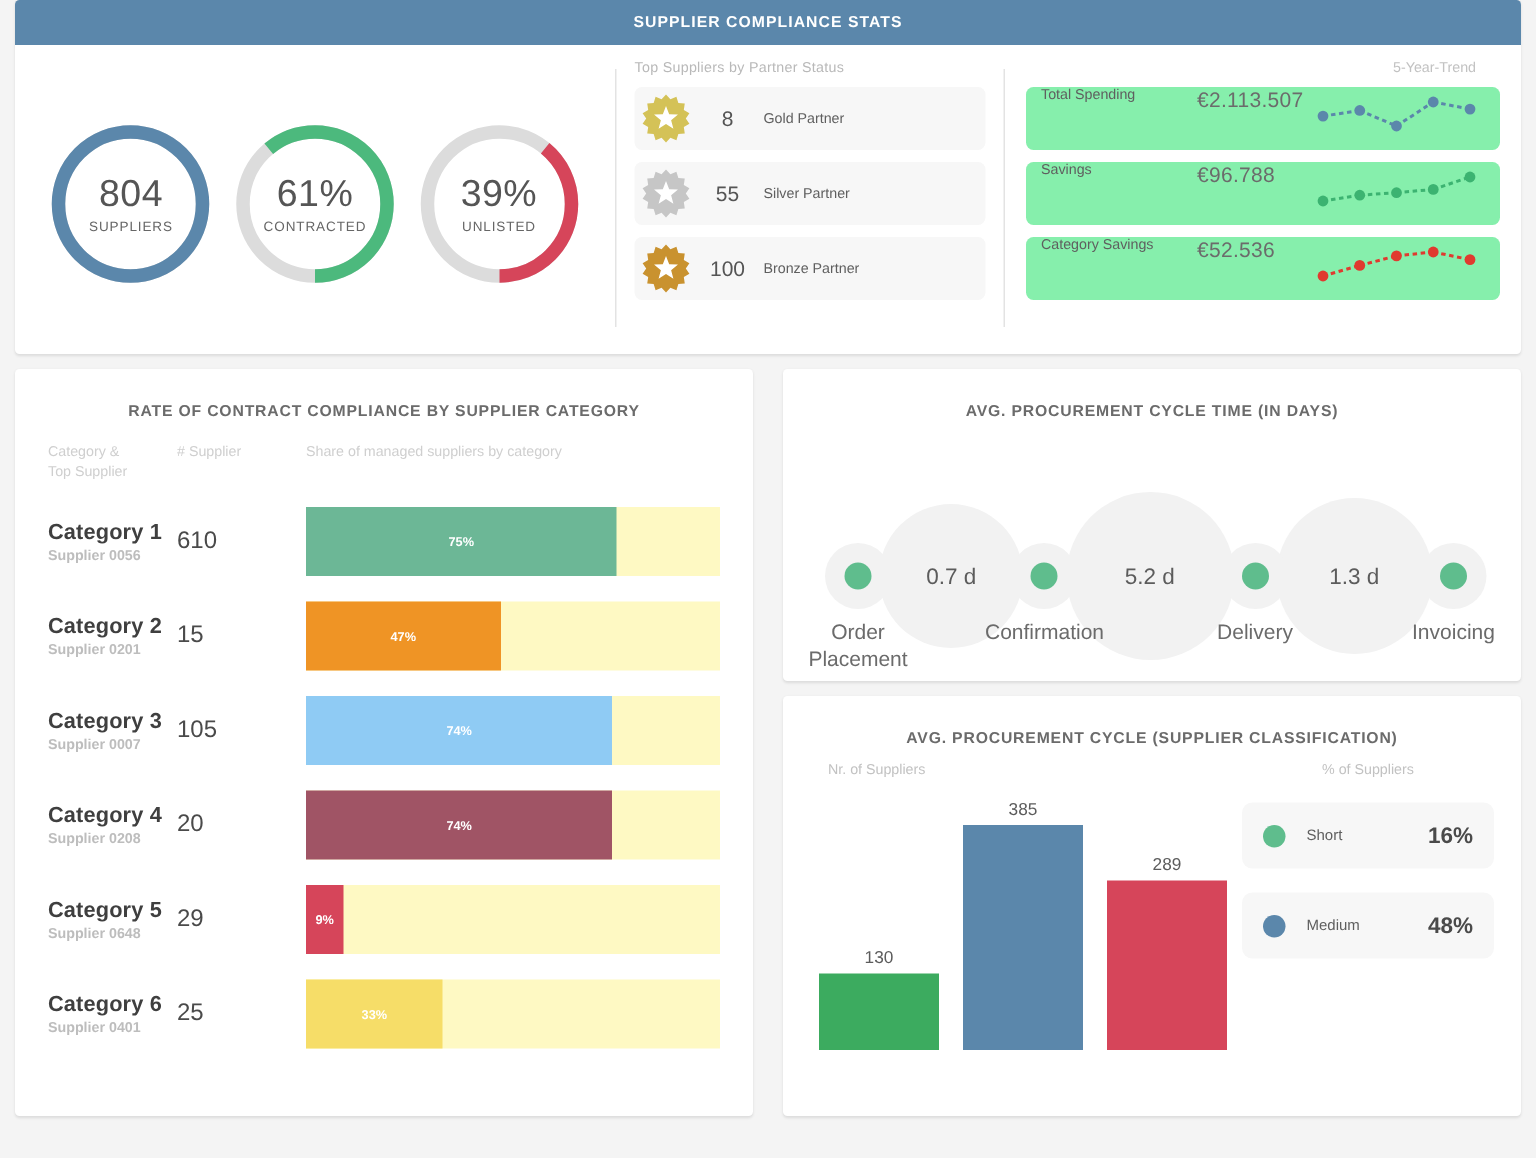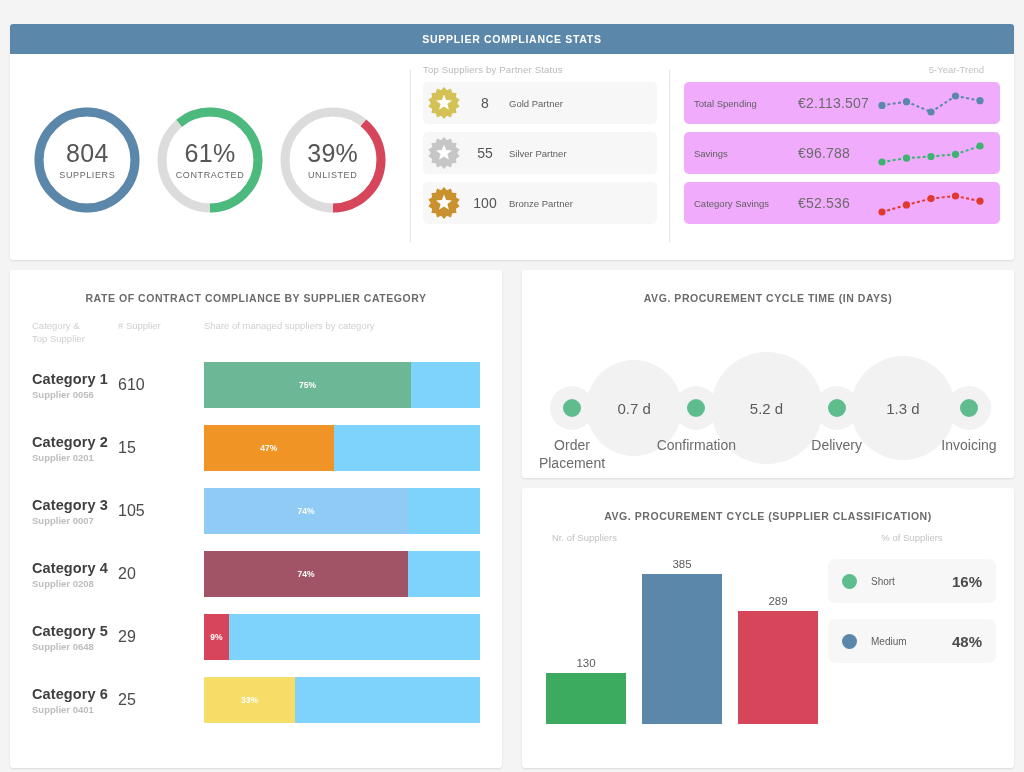--- a/index.html
+++ b/index.html
@@ -3,21 +3,21 @@
 <meta charset="utf-8">
 <style>
   * { box-sizing: border-box; margin: 0; padding: 0; }
   body {
     width: 1024px; height: 772px;
     background: #f4f4f4;
     font-family: "Liberation Sans", sans-serif;
     color: #5a5a5a;
     overflow: hidden;
   }
-  .page { width: 1024px; height: 772px; padding: 24px 10px 8px 10px; }
+  .page { width: 1024px; height: 772px; padding: 0 10px 8px 10px; }
 
   
   .card { background: #fff; border-radius: 3px; box-shadow: 0 1px 2px rgba(0,0,0,.10); }
   .top-card { height: 236px; overflow: hidden; }
   .top-header {
     height: 30px; background: #5b87ab; color: #fff;
     display: flex; align-items: center; justify-content: center;
     font-size: 10.5px; font-weight: bold; letter-spacing: .7px;
   }
   .top-body { display: flex; height: 206px; padding: 6px 0 0 0; }
@@ -43,21 +43,21 @@
     border-radius: 5px; margin-bottom: 8px; padding-left: 4px;
   }
   .badge { width: 34px; height: 34px; flex: 0 0 34px; }
   .p-count { width: 48px; text-align: center; font-size: 14px; color: #555; }
   .p-name { font-size: 9.5px; color: #5f5f5f; }
 
   
   .trends { flex: 1; padding: 4px 14px 0 14px; }
   .trend-head { text-align: right; font-size: 9.5px; color: #c2c2c2; margin-bottom: 7px; padding-right: 16px; }
   .trend-row {
-    display: flex; align-items: center; height: 42px; background: #f0abfc;
+    display: flex; align-items: flex-start; height: 42px; background: #86efac;
     border-radius: 5px; margin-bottom: 8px; padding: 0 10px;
   }
   .t-name { width: 104px; font-size: 9.5px; color: #5f5f5f; }
   .t-val { flex: 1; font-size: 14px; color: #6b6b6b; letter-spacing: .2px; }
   .spark { width: 116px; height: 34px; }
 
   
   .lower { display: flex; gap: 20px; margin-top: 10px; height: 498px; }
   .col-left { width: 497px; }
   .col-right { width: 497px; display: flex; flex-direction: column; gap: 10px; }
@@ -72,21 +72,21 @@
   .col-heads { display: flex; padding: 16px 22px 0 22px; font-size: 9.5px; color: #cfcfcf; }
   .ch-cat { width: 86px; line-height: 1.35; }
   .ch-num { width: 86px; }
   .ch-share { flex: 1; }
   .cat-rows { padding: 8px 22px 0 22px; }
   .cat-row { display: flex; align-items: center; height: 63px; }
   .cat-names { width: 86px; font-weight: bold; }
   .cat-title { font-size: 14.5px; color: #3f3f3f; letter-spacing: .1px; }
   .cat-sub { font-size: 9.5px; color: #bdbdbd; margin-top: 2px; }
   .cat-num { width: 86px; font-size: 16px; color: #4a4a4a; }
-  .bar-track { flex: 1; height: 46px; background: #7dd3fc; position: relative; }
+  .bar-track { flex: 1; height: 46px; background: #fef9c3; position: relative; }
   .bar-fill { height: 100%; display: flex; align-items: center; justify-content: center; }
   .bar-pct { color: #fff; font-size: 8.5px; font-weight: bold; }
 
   
   .cycle { height: 208px; position: relative; }
   .cycle-stage { position: relative; height: 140px; margin-top: 4px; }
   .connector { position: absolute; top: 96px; height: 8px; background: #f2f2f2; }
   .node {
     position: absolute; border-radius: 50%; background: #f2f2f2;
     display: flex; align-items: center; justify-content: center;

